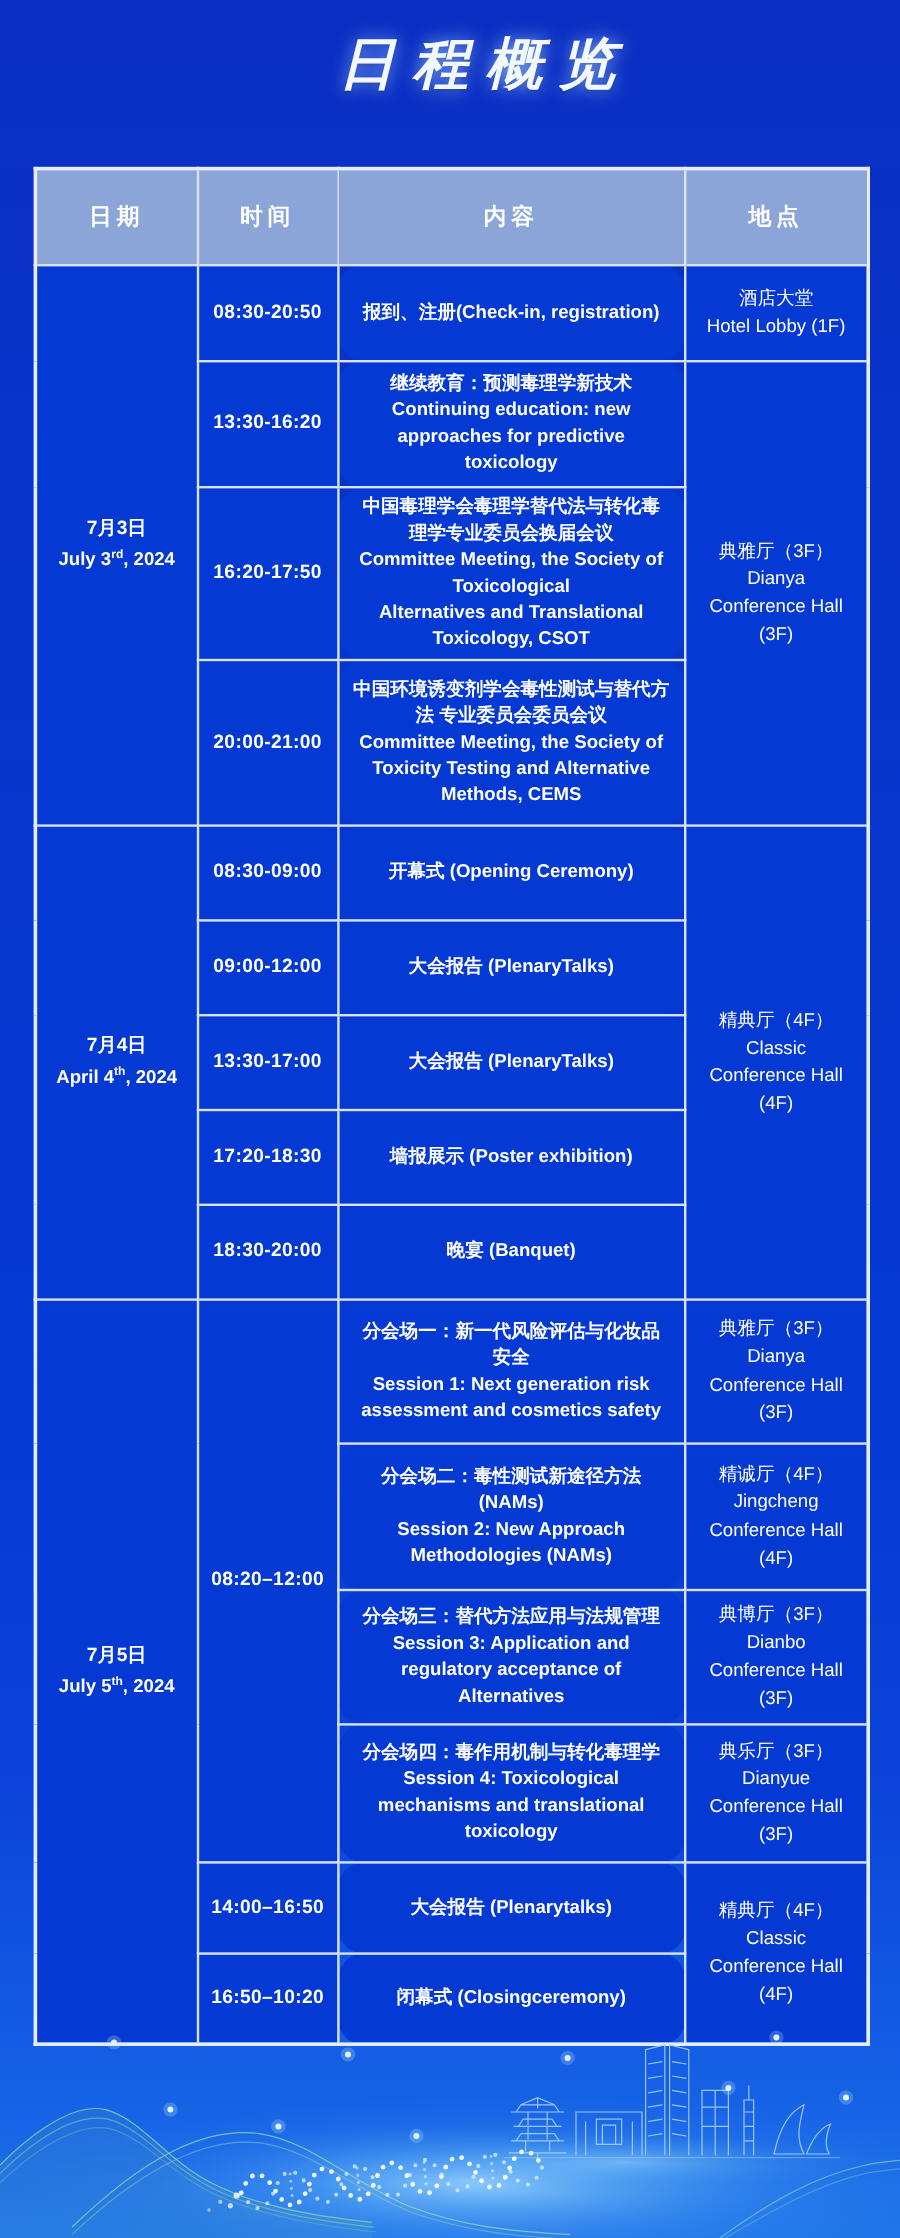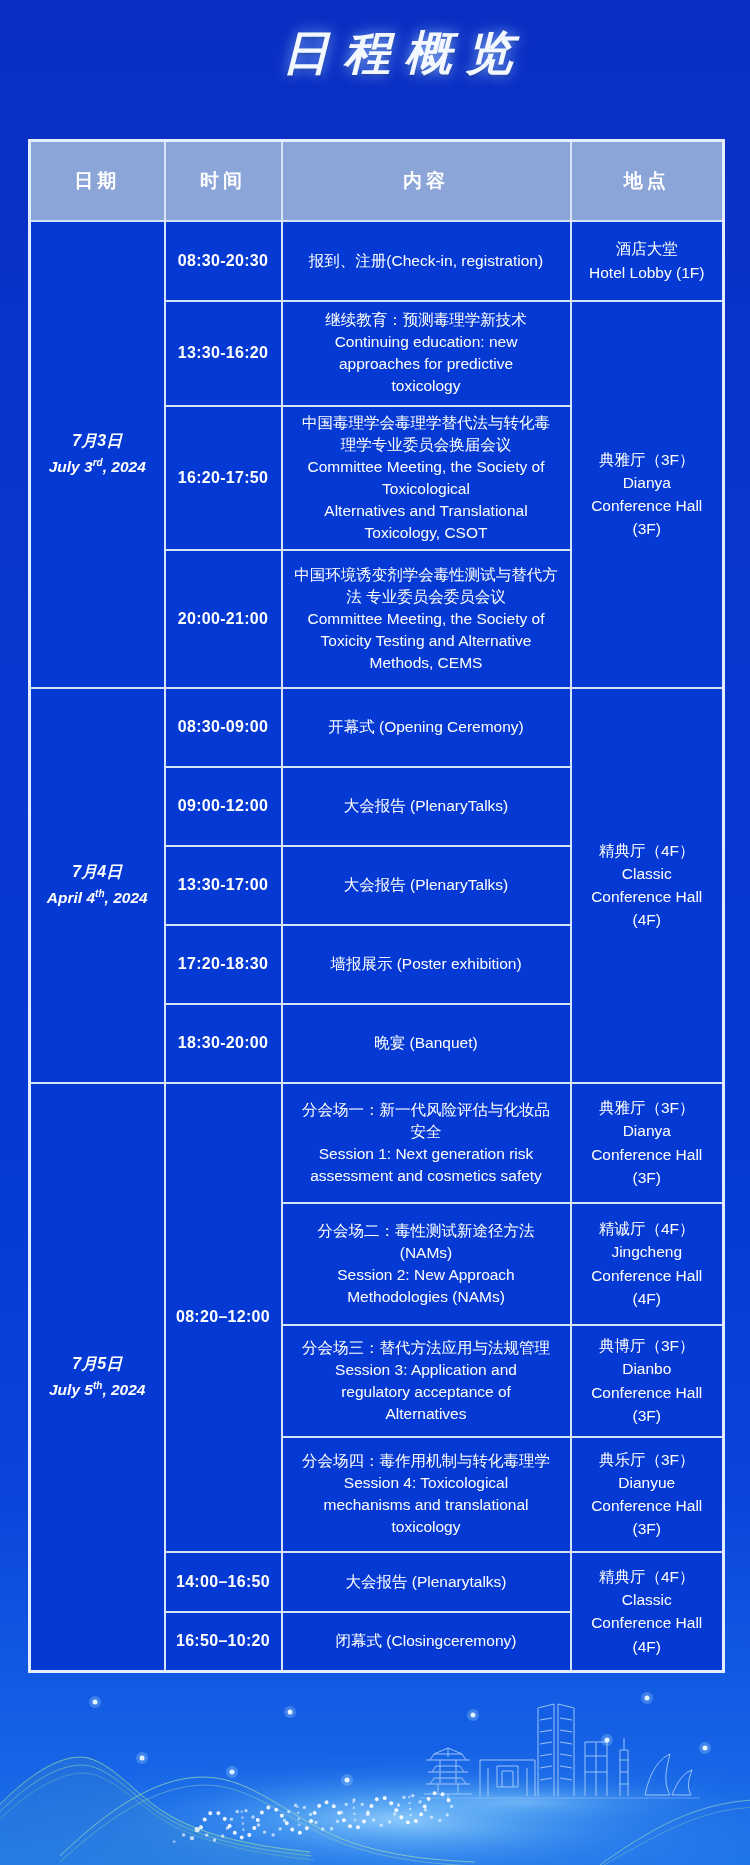--- a/index.html
+++ b/index.html
@@ -57,46 +57,47 @@
     height: 80px;
   }
   .time-cell {
     font-size: 16px;
     font-weight: 700;
     letter-spacing: .3px;
     padding: 2px;
   }
   .content-cell {
     font-size: 15.5px;
-    font-weight: 400;
+    font-weight: 700;
     line-height: 1.42;
     white-space: pre-line;
     padding: 0 8px;
+    border-radius: 21px;
   }
   .loc-cell {
     font-size: 15.5px;
     font-weight: 400;
     line-height: 1.5;
     white-space: pre-line;
     padding: 4px 6px;
   }
-  .date-cell { font-size: 16px; font-weight: 700; line-height: 1.7; padding: 2px; font-style: italic; }
+  .date-cell { font-size: 16px; font-weight: 700; line-height: 1.7; padding: 2px; }
   .date-en   { font-size: 15.5px; font-weight: 700; }
   .date-en sup { font-size: 10px; text-align: center; }
   
   tr.h80  { height: 80px; }
   tr.h105 { height: 105px; }
   tr.h144 { height: 144px; }
   tr.h138 { height: 138px; }
   tr.h79  { height: 79px; }
   tr.h120 { height: 120px; }
   tr.h122 { height: 122px; }
   tr.h112 { height: 112px; }
   tr.h115 { height: 115px; }
-  tr.h78  { height: 60px; }
+  tr.h78  { height: 76px; }
   .decoration {
     position: absolute;
     left: 0; top: 1660px;
     width: 750px; height: 205px;
     display: block;
   }
 </style>
 </head>
 <body>
 
@@ -119,21 +120,21 @@
         <th>地点</th>
       </tr>
     </thead>
     <tbody>
 
       <tr class="h80">
         <td class="date-cell" rowspan="4">
           <div>7月3日</div>
           <div class="date-en"><span>July 3</span><sup>rd</sup><span>, 2024</span></div>
         </td>
-        <td class="time-cell">08:30-20:30</td>
+        <td class="time-cell">08:30-20:50</td>
         <td class="content-cell">报到、注册(Check-in, registration)</td>
         <td class="loc-cell">酒店大堂
 Hotel Lobby (1F)</td>
       </tr>
       <tr class="h105">
         <td class="time-cell">13:30-16:20</td>
         <td class="content-cell">继续教育：预测毒理学新技术
 Continuing education: new
 approaches for predictive
 toxicology</td>

